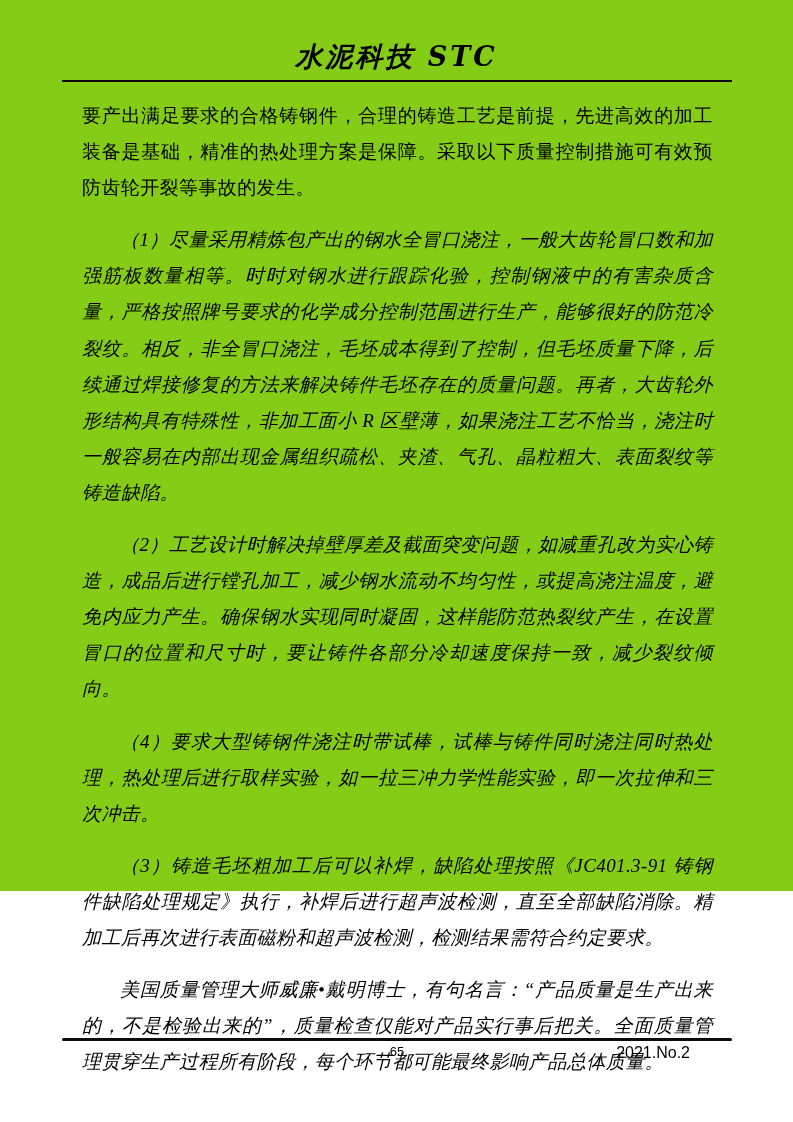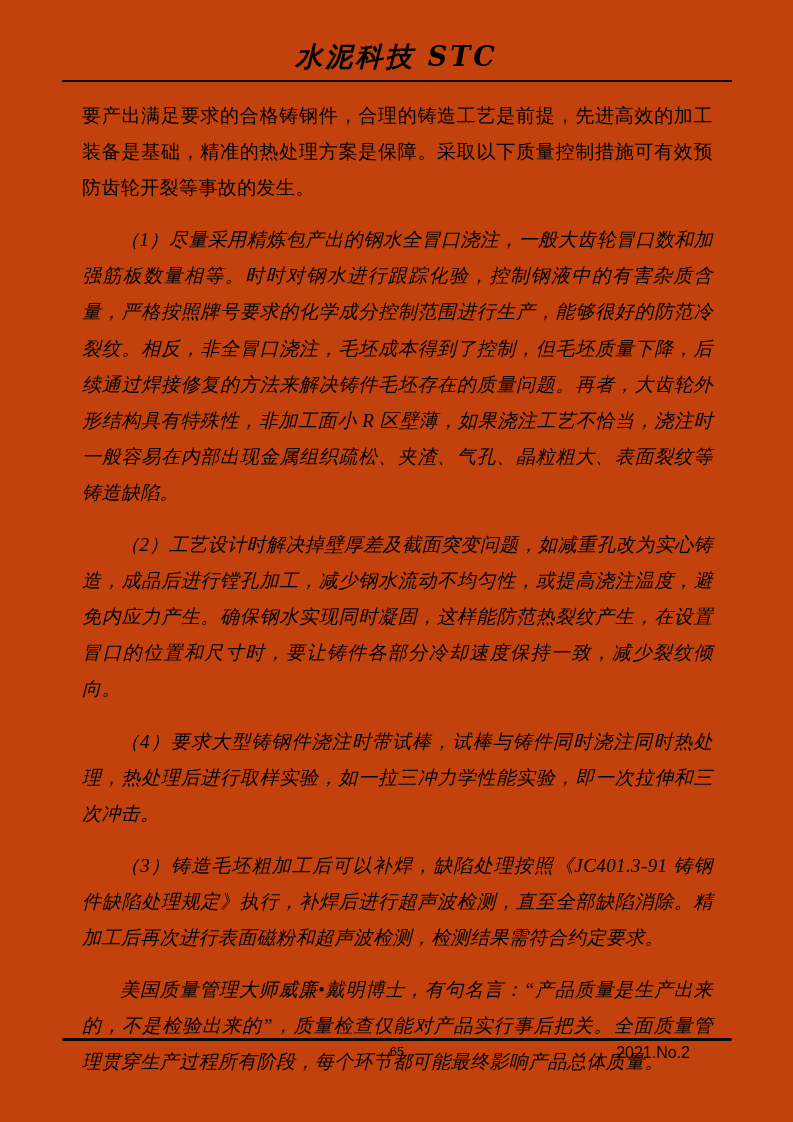--- a/index.html
+++ b/index.html
@@ -11,22 +11,22 @@
     width: 793px;
     height: 1122px;
     font-family: "Liberation Serif", "DejaVu Serif", serif;
     color: #000;
     position: relative;
     overflow: hidden;
   }
   .page {
     position: relative;
     width: 793px;
-    height: 1122px;
-    background: #c2410c;
+    height: 891px;
+    background: #84cc16;
   }
   .journal-title {
     margin: 0;
     padding-top: 40px;
     text-align: center;
     font-size: 27px;
     line-height: 34px;
     font-weight: 600;
     letter-spacing: 3px;
     font-family: "DejaVu Serif", "Liberation Serif", serif;

